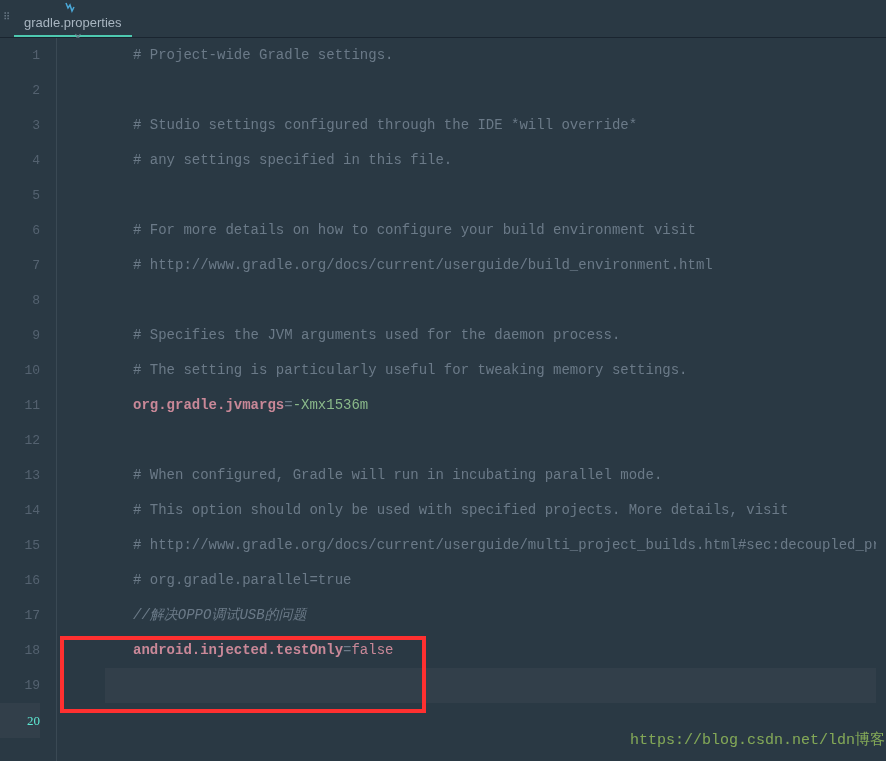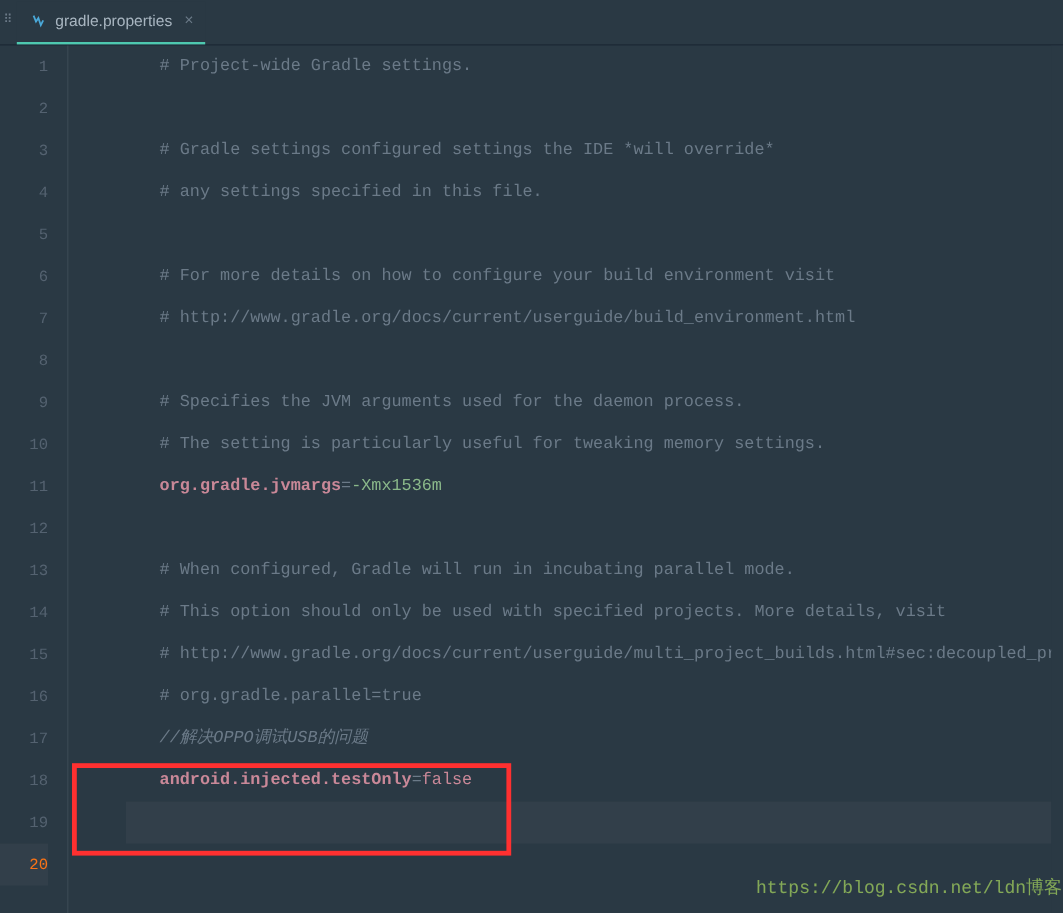--- a/index.html
+++ b/index.html
@@ -41,20 +41,21 @@
       margin-top: -4px;
     }
     .tab {
       display: flex;
       align-items: center;
       padding: 0 10px;
       height: 36px;
       background: #2a3944;
       border-bottom: 2px solid #4ec9b0;
       cursor: pointer;
+      flex-direction: column;
     }
     .tab-icon {
       width: 16px;
       height: 16px;
       margin-right: 6px;
       display: flex;
       align-items: center;
       justify-content: center;
     }
     .tab-label {
@@ -98,21 +99,22 @@
     .gutter .line {
       padding-right: 0;
     }
     .code-area .line {
       padding-left: 28px;
     }
     .current-line {
       background: #323f4a;
     }
     .gutter .current-line-num {
-      color: #f97316;
+      color: #5eead4;
+      font-family: Liberation Serif, serif;
     }
     .comment {
       color: #6b7a88;
     }
     .slash-comment {
       color: #6b7a88;
       font-style: italic;
       text-decoration-style: wavy;
       text-decoration-color: #7a6a5a;
     }
@@ -196,21 +198,21 @@
       <div class="line">15</div>
       <div class="line">16</div>
       <div class="line">17</div>
       <div class="line">18</div>
       <div class="line">19</div>
       <div class="line current-line current-line-num">20</div>
     </div>
   <div class="code-area" id="code">
       <div class="line"><span class="comment"># Project-wide Gradle settings.</span></div>
       <div class="line"></div>
-      <div class="line"><span class="comment"># Gradle settings configured settings the IDE *will override*</span></div>
+      <div class="line"><span class="comment"># Studio settings configured through the IDE *will override*</span></div>
       <div class="line"><span class="comment"># any settings specified in this file.</span></div>
       <div class="line"></div>
       <div class="line"><span class="comment"># For more details on how to configure your build environment visit</span></div>
       <div class="line"><span class="comment"># http://www.gradle.org/docs/current/userguide/build_environment.html</span></div>
       <div class="line"></div>
       <div class="line"><span class="comment"># Specifies the JVM arguments used for the daemon process.</span></div>
       <div class="line"><span class="comment"># The setting is particularly useful for tweaking memory settings.</span></div>
       <div class="line"><span class="keyword">org.gradle.jvmargs</span><span class="operator">=</span><span class="value-flag">-Xmx1536m</span></div>
       <div class="line"></div>
       <div class="line"><span class="comment"># When configured, Gradle will run in incubating parallel mode.</span></div>

